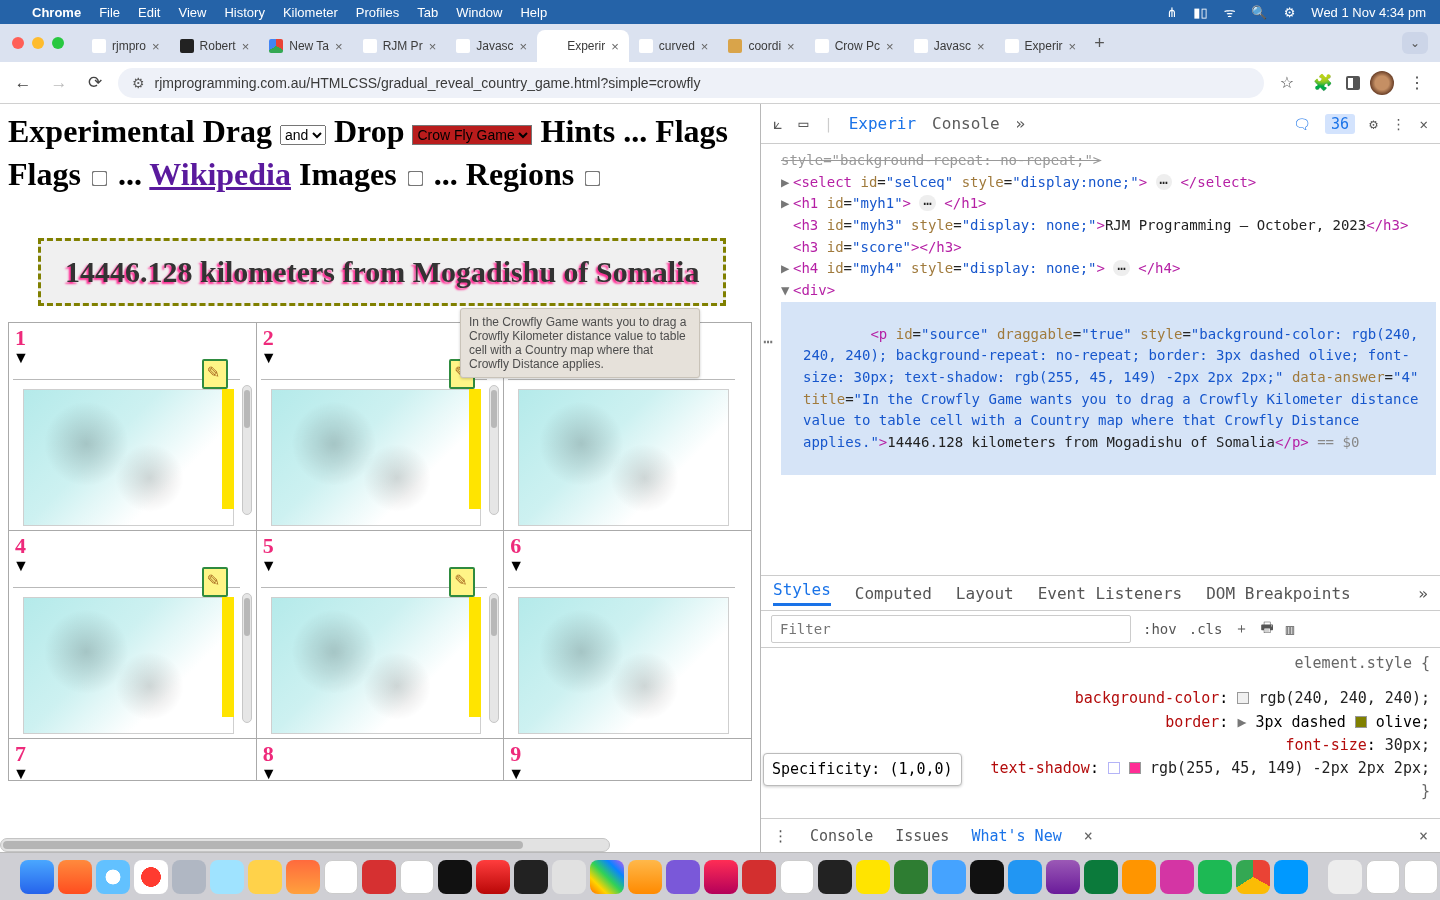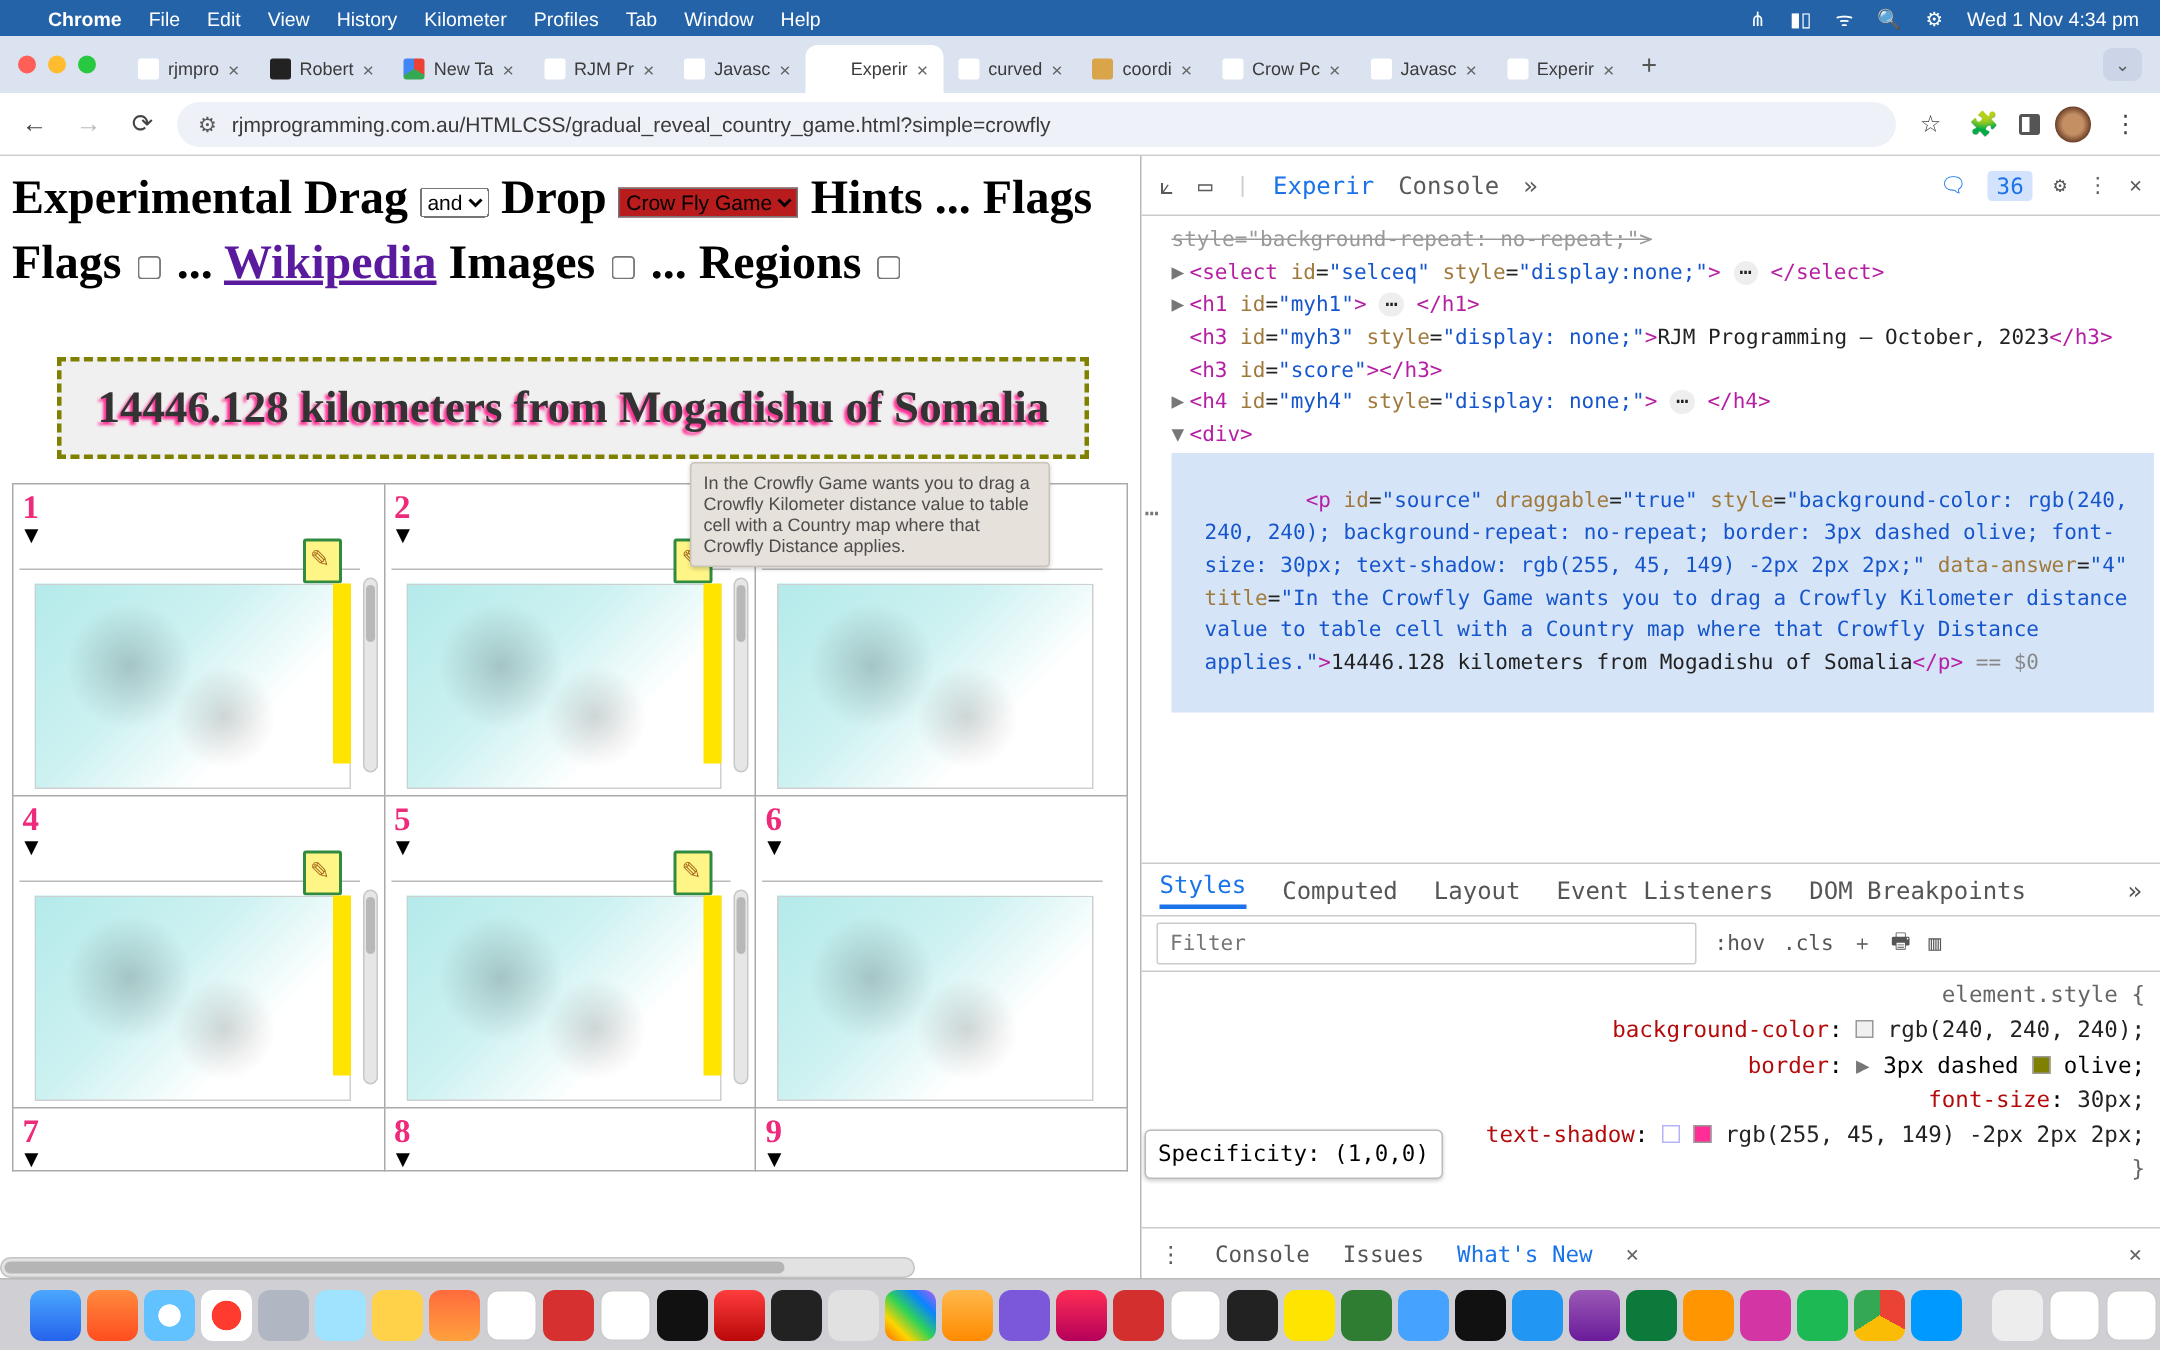--- a/index.html
+++ b/index.html
@@ -392,21 +392,21 @@
       <input placeholder="Filter" style="">
       <span class="chip">:hov</span>
       <span class="chip">.cls</span>
       <span class="chip">＋</span>
       <span class="chip">🖶</span>
       <span class="chip">▥</span>
     </div>
 
     <div class="dt-rules">
       <div class="sel">element.style {</div>
-      <div style="padding-left:22px;"><span class="prop">background-color</span>: <span class="swatch" style="background:#f0f0f0"></span> <span class="val">rgb(240, 240, 240);</span></div>
+      <div style="padding-left:22px;margin-top:12px;"><span class="prop">background-color</span>: <span class="swatch" style="background:#f0f0f0"></span> <span class="val">rgb(240, 240, 240);</span></div>
       <div style="padding-left:22px;"><span class="prop">border</span>: <span style="color:#777">▶</span> 3px dashed <span class="swatch" style="background:olive"></span> olive;</div>
       <div style="padding-left:22px;"><span class="prop">font-size</span>: <span class="val">30px;</span></div>
       <div style="padding-left:22px;"><span class="prop">text-shadow</span>: <span class="swatch" style="border-color:#b4b4f7"></span> <span class="swatch" style="background:#ff2d95"></span> <span class="val">rgb(255, 45, 149) -2px 2px 2px;</span></div>
       <div class="sel">}</div>
       <div class="spec">Specificity: (1,0,0)</div>
 
     </div>
 
     <div class="dt-drawer">
       <span>⋮</span>

